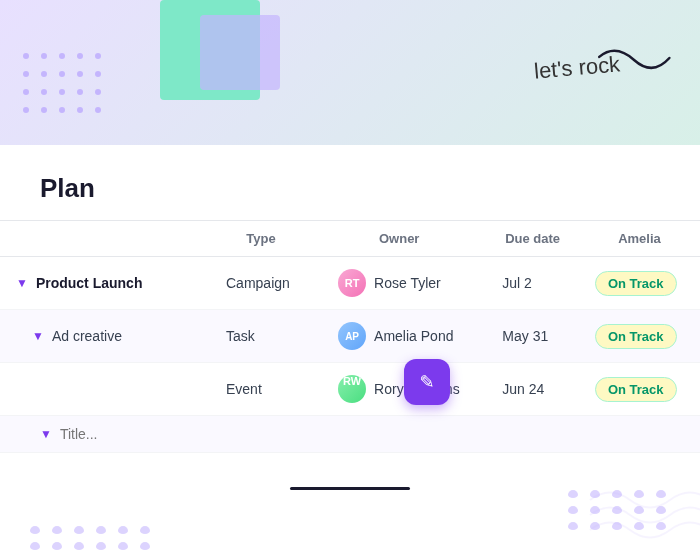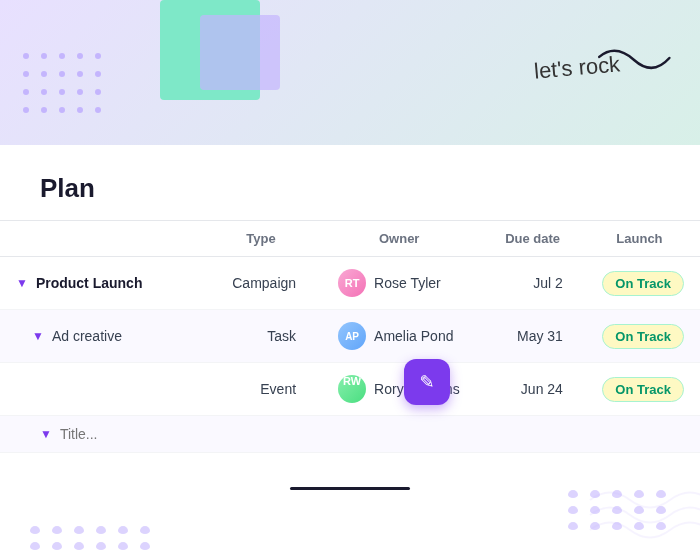--- a/index.html
+++ b/index.html
@@ -123,21 +123,21 @@
 
     .plan-table td {
       padding: 12px 16px;
       font-size: 14px;
       color: #374151;
       border-bottom: 1px solid #f3f4f6;
       vertical-align: middle;
     }
 
     .plan-table td.center {
-      text-align: right;
+      text-align: left;
     }
 
     .row-title {
       display: flex;
       align-items: center;
       gap: 8px;
       font-weight: 600;
       color: #1a1a2e;
     }
 
@@ -370,21 +370,21 @@
 <div class="main-content">
   <h1 class="plan-title">Plan</h1>
 
   <table class="plan-table">
     <thead>
       <tr>
         <th></th>
         <th class="center">Type</th>
         <th class="center">Owner</th>
         <th class="center">Due date</th>
-        <th class="center">Launch</th>
+        <th class="center">Amelia</th>
       </tr>
     </thead>
     <tbody>
 
       <tr>
         <td>
           <div class="row-title">
             <span class="chevron">▼</span>
             <span>Product Launch</span>
           </div>

